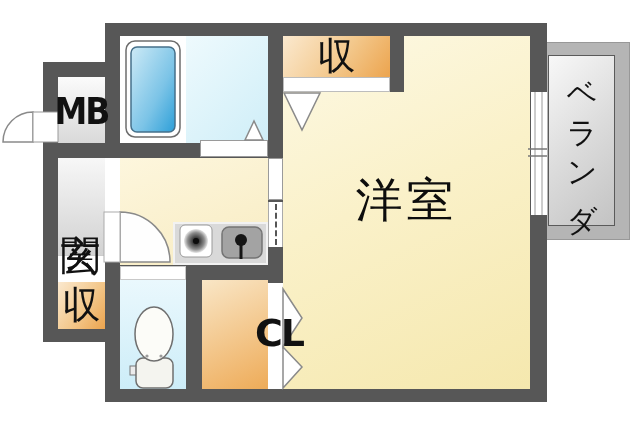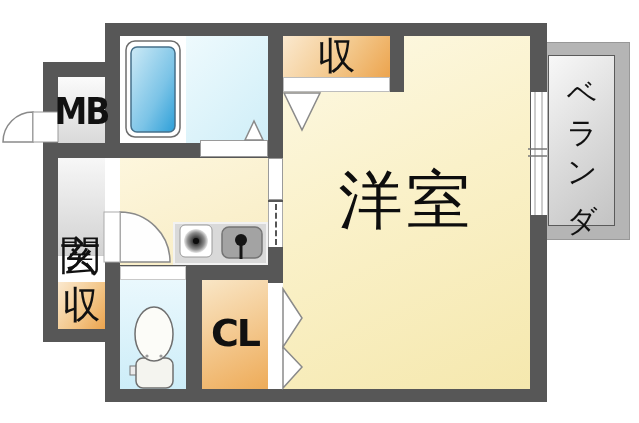--- a/index.html
+++ b/index.html
@@ -24,25 +24,25 @@
   .doorwhite{position:absolute;background:#ffffff;}
   .doorwhite.edged{border:1px solid #9a9a9a;box-sizing:border-box;}
   .counter{background:#d9d9d9;border:2px solid #f2f2f2;box-sizing:border-box;}
   
   .lbl{position:absolute;display:flex;align-items:center;justify-content:center;
        color:#111;white-space:nowrap;}
   .vtext{writing-mode:vertical-rl;text-orientation:upright;}
   .lbl-mb{font-size:33px;font-weight:bold;letter-spacing:-2px;transform:scaleY(1.15);}
   .lbl-genkan{font-size:40px;letter-spacing:4px;}
   .lbl-storage{font-size:38px;}
-  .lbl-cl{font-size:38px;font-weight:bold;letter-spacing:-2px;}
+  .lbl-cl{font-size:38px;font-weight:bold;letter-spacing:-2px;margin-left:44px;}
   .lbl-veranda{font-size:30px;letter-spacing:7px;}
   .room-label{position:absolute;display:flex;flex-direction:column;align-items:center;
               justify-content:flex-start;color:#0d0d0d;}
-  .room-name{font-size:64px;line-height:60px;letter-spacing:4px;}
+  .room-name{font-size:47px;line-height:60px;letter-spacing:4px;}
   .room-size{font-size:54px;line-height:60px;letter-spacing:11px;margin-top:2px;}
   svg{position:absolute;left:0;top:0;}
 </style>
 </head>
 <body>
 
 <div id="stage">
 
   <div class="abs veranda-outer" style="left:543px;top:42px;width:87px;height:198px;"></div>
   <div class="abs veranda-inner" style="left:548px;top:55px;width:67px;height:171px;"></div>

